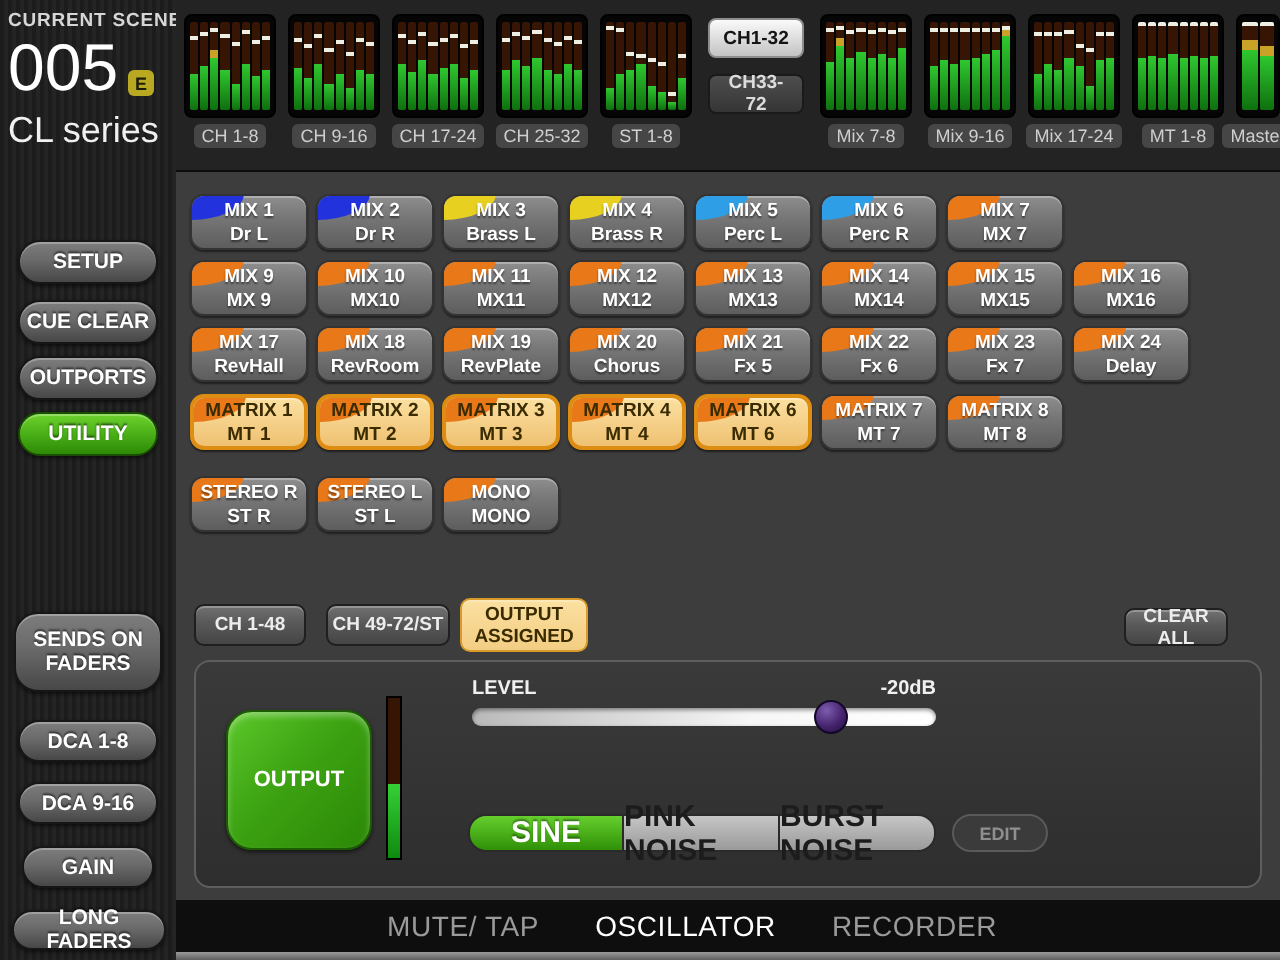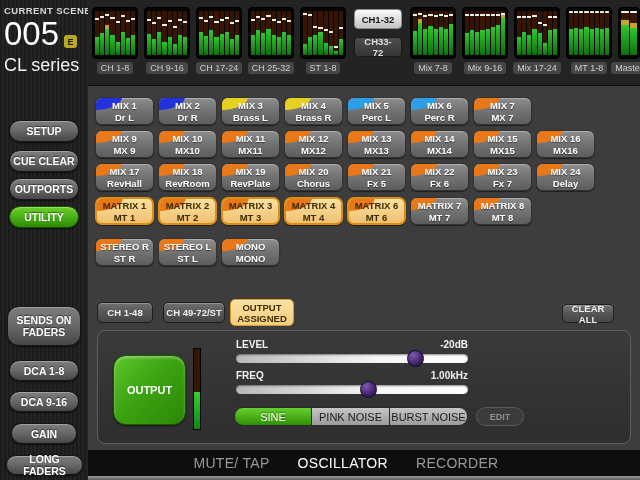--- a/index.html
+++ b/index.html
@@ -86,21 +86,21 @@
   .slider-head{display:flex;justify-content:space-between;align-items:baseline;
     color:#f0f0f0;font-size:10px;font-weight:bold;}
   .slider-track{position:relative;margin-top:4px;height:9px;border-radius:5px;
     background:linear-gradient(90deg,#b9b9b9,#f6f6f6 60%,#fff);
     box-shadow:inset 0 1px 2px rgba(0,0,0,.45);cursor:pointer;}
   .slider-knob{position:absolute;top:-4px;width:17px;height:17px;border-radius:50%;
     background:radial-gradient(circle at 35% 28%,#7d5cb0,#46246e 55%,#23103f);
     border:1px solid #120726;box-sizing:border-box;cursor:grab;}
   .wave-row{position:absolute;left:136px;top:76px;display:flex;}
   .wave-btn{width:78px;height:19px;border:1px solid #2a2a2a;border-left-width:0;
-    font-size:11px;font-weight:normal;display:flex;align-items:center;justify-content:center;
+    font-size:15px;font-weight:bold;display:flex;align-items:center;justify-content:center;
     background:linear-gradient(#c6c6c6,#9a9a9a);color:#1c1c1c;cursor:pointer;box-sizing:border-box;}
   .wave-btn:first-child{border-radius:9px 0 0 9px;border-left-width:1px;}
   .wave-btn:last-child{border-radius:0 9px 9px 0;}
   .wave-btn.selected{background:linear-gradient(#66cf2e,#2f9006);color:#fff;
     text-shadow:0 -1px 1px rgba(0,0,0,.4);}
   .edit-btn{position:absolute;left:378px;top:76px;width:48px;height:19px;border-radius:10px;
     background:#3b3b3b;border:1px solid #5a5a5a;color:#8f8f8f;font-size:9px;font-weight:bold;
     font-family:inherit;cursor:pointer;}
 
   
@@ -700,29 +700,20 @@
       <div class="slider-block" style="top:8px;">
         <div class="slider-head">
           <span>LEVEL</span>
           <span>-20dB</span>
         </div>
         <div class="slider-track">
           <div class="slider-knob" id="level-knob" style="left: calc(77% - 8px);"></div>
         </div>
       </div>
 
-      <div class="slider-block" style="top:39px;">
-        <div class="slider-head">
-          <span>FREQ</span>
-          <span>1.00kHz</span>
-        </div>
-        <div class="slider-track">
-          <div class="slider-knob" id="freq-knob" style="left: calc(57% - 8px);"></div>
-        </div>
-      </div>
 
       <div class="wave-row" id="wave-row">
           <div class="wave-btn selected">SINE</div>
           <div class="wave-btn">PINK NOISE</div>
           <div class="wave-btn">BURST NOISE</div>
         </div>
       <button class="edit-btn">EDIT</button>
     </div>
   </div>
 

